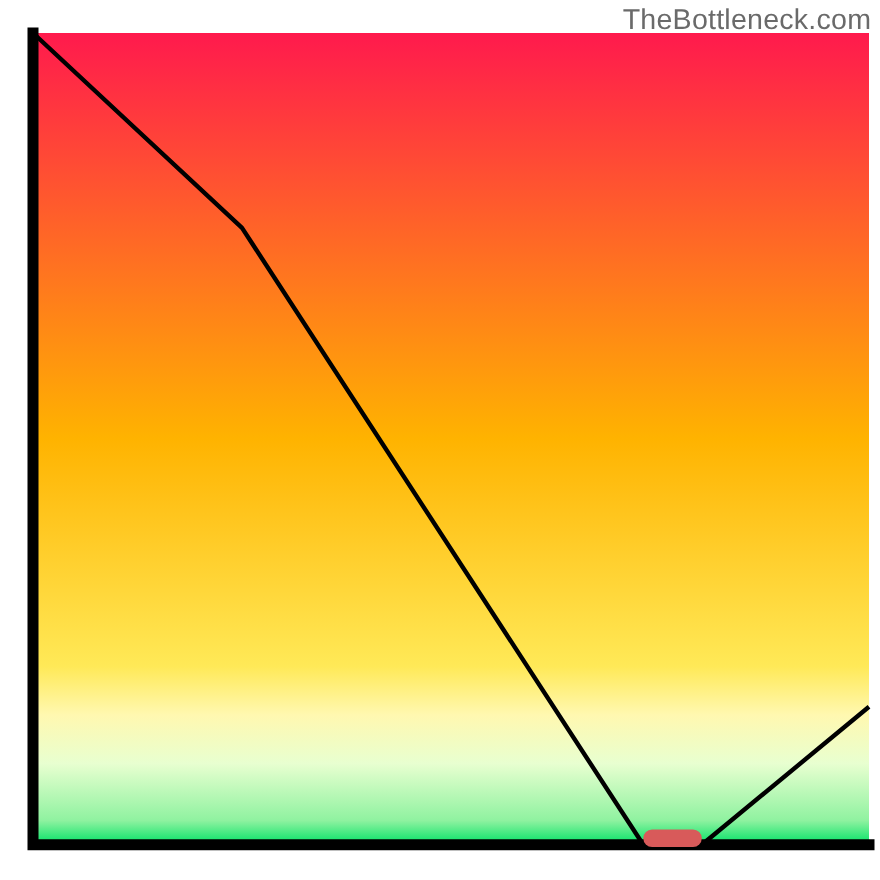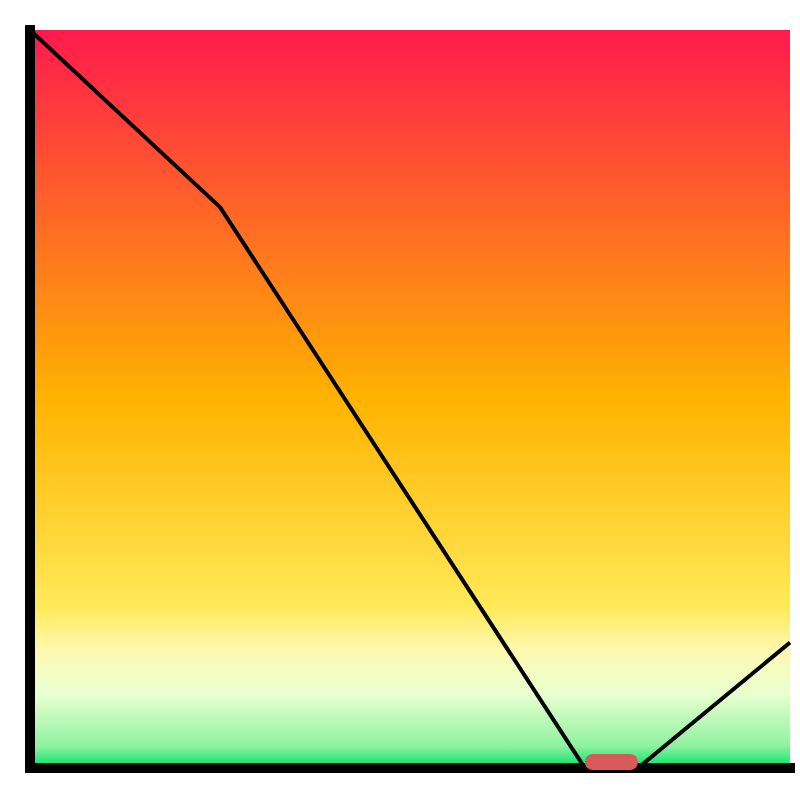--- a/index.html
+++ b/index.html
@@ -26,20 +26,21 @@
     letter-spacing: 0.2px;
   }
   svg {
     display: block;
   }
 </style>
 </head>
 <body>
 
 <div class="frame">
+  <div class="watermark">TheBottleneck.com</div>
 
   <svg id="chart-svg" width="800" height="800" viewBox="0 0 800 800">
     <defs>
       <linearGradient id="bg-grad" x1="0" y1="0" x2="0" y2="1">
           <stop offset="0.0%" stop-color="#ff1a4d"></stop>
           <stop offset="50.0%" stop-color="#ffb300"></stop>
           <stop offset="78.0%" stop-color="#ffe957"></stop>
           <stop offset="84.0%" stop-color="#fff8b0"></stop>
           <stop offset="90.0%" stop-color="#e8ffd0"></stop>
           <stop offset="97.0%" stop-color="#8ff2a0"></stop>

